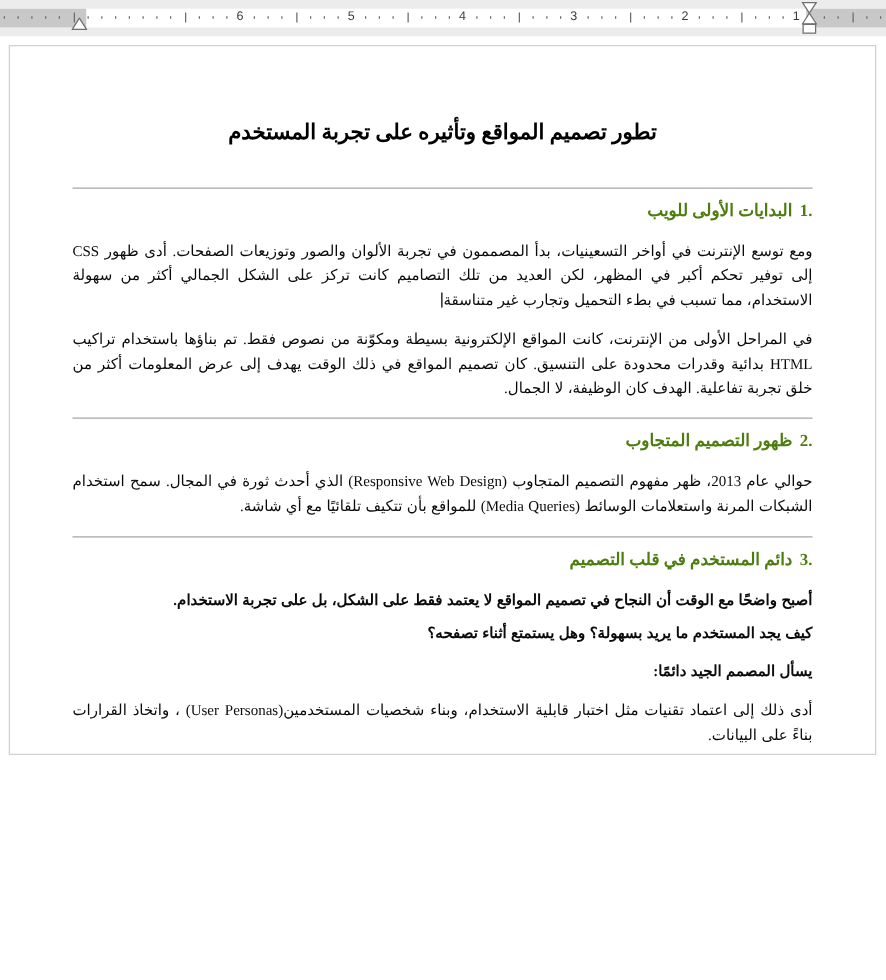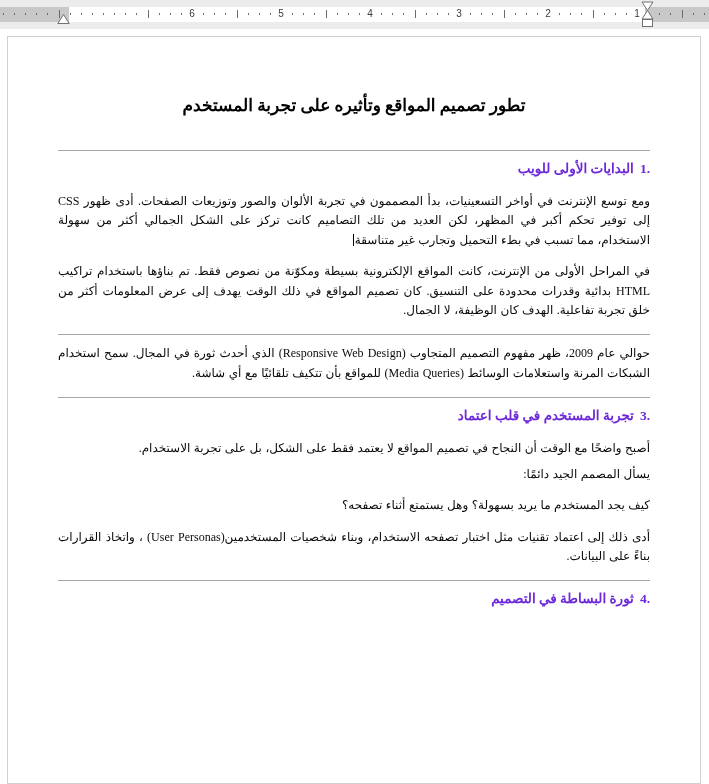--- a/index.html
+++ b/index.html
@@ -91,21 +91,21 @@
     width: 13px;
     height: 27px;
   }
 
   
   .page {
     position: absolute;
     top: 36px;
     left: 7px;
     width: 694px;
-    height: 748px;
+    height: 568px;
     background: #ffffff;
     border: 1px solid #d0d0d0;
     box-sizing: border-box;
     overflow: hidden;
   }
   .page-body {
     position: absolute;
     top: 0; left: 0;
     width: 692px;
     padding: 0;
@@ -133,21 +133,21 @@
     border-top: 1px solid #a6a6a6;
     margin: 0 0 9px 0;
     height: 0;
     background: none;
   }
 
   h2.section-heading {
     font-family: "Liberation Serif", "DejaVu Serif", serif;
     font-weight: bold;
     font-size: 13.5px;
-    color: #6d28d9;
+    color: #4d7c0f;
     margin: 0 0 13px 0;
     text-align: right;
     line-height: 1.4;
   }
   h2.section-heading .num {
     display: inline;
   }
   h2.section-heading .htxt {
     display: inline;
     margin-right: 6px;
@@ -158,20 +158,21 @@
     font-size: 12px;
     color: #0b0b0b;
     line-height: 1.62;
     margin: 0 0 12px 0;
     text-align: justify;
     text-align-last: right;
     word-spacing: 0.5px;
   }
   p.para.right {
     text-align: center;
+    font-weight: bold;
   }
   p.para.tight {
     margin-bottom: 6px;
   }
   .block {
     margin-bottom: 14px;
   }
   .block.last {
     margin-bottom: 0;
   }
@@ -285,32 +286,35 @@
         <hr class="rule">
         <h2 class="section-heading">
           <span class="num latin">1.</span><span class="htxt">البدايات الأولى للويب</span>
         </h2>
         <p class="para"><span>ومع توسع الإنترنت في أواخر التسعينيات، بدأ المصممون في تجربة الألوان والصور وتوزيعات الصفحات. أدى ظهور CSS إلى توفير تحكم أكبر في المظهر، لكن العديد من تلك التصاميم كانت تركز على الشكل الجمالي أكثر من سهولة الاستخدام، مما تسبب في بطء التحميل وتجارب غير متناسقة</span><span class="caret"></span></p>
         <p class="para">في المراحل الأولى من الإنترنت، كانت المواقع الإلكترونية بسيطة ومكوّنة من نصوص فقط. تم بناؤها باستخدام تراكيب HTML بدائية وقدرات محدودة على التنسيق. كان تصميم المواقع في ذلك الوقت يهدف إلى عرض المعلومات أكثر من خلق تجربة تفاعلية. الهدف كان الوظيفة، لا الجمال.</p>
       </div>
 
       <div class="block">
         <hr class="rule">
-        <p class="para">حوالي عام 2009، ظهر مفهوم التصميم المتجاوب (Responsive Web Design) الذي أحدث ثورة في المجال. سمح استخدام الشبكات المرنة واستعلامات الوسائط (Media Queries) للمواقع بأن تتكيف تلقائيًا مع أي شاشة.</p>
+        <h2 class="section-heading">
+          <span class="num latin">2.</span><span class="htxt">ظهور التصميم المتجاوب</span>
+        </h2>
+        <p class="para">حوالي عام 2013، ظهر مفهوم التصميم المتجاوب (Responsive Web Design) الذي أحدث ثورة في المجال. سمح استخدام الشبكات المرنة واستعلامات الوسائط (Media Queries) للمواقع بأن تتكيف تلقائيًا مع أي شاشة.</p>
       </div>
 
       <div class="block">
         <hr class="rule">
         <h2 class="section-heading">
-          <span class="num latin">3.</span><span class="htxt">تجربة المستخدم في قلب اعتماد</span>
+          <span class="num latin">3.</span><span class="htxt">دائم المستخدم في قلب التصميم</span>
         </h2>
         <p class="para right tight">أصبح واضحًا مع الوقت أن النجاح في تصميم المواقع لا يعتمد فقط على الشكل، بل على تجربة الاستخدام.</p>
+        <p class="para right">كيف يجد المستخدم ما يريد بسهولة؟ وهل يستمتع أثناء تصفحه؟</p>
         <p class="para right">يسأل المصمم الجيد دائمًا:</p>
-        <p class="para right">كيف يجد المستخدم ما يريد بسهولة؟ وهل يستمتع أثناء تصفحه؟</p>
-        <p class="para">أدى ذلك إلى اعتماد تقنيات مثل اختبار تصفحه الاستخدام، وبناء شخصيات المستخدمين(User Personas) ، واتخاذ القرارات بناءً على البيانات.</p>
+        <p class="para">أدى ذلك إلى اعتماد تقنيات مثل اختبار قابلية الاستخدام، وبناء شخصيات المستخدمين(User Personas) ، واتخاذ القرارات بناءً على البيانات.</p>
       </div>
 
       <div class="block last">
         <hr class="rule">
         <h2 class="section-heading">
           <span class="num latin">4.</span><span class="htxt">ثورة البساطة في التصميم</span>
         </h2>
       </div>
 
     </div>

